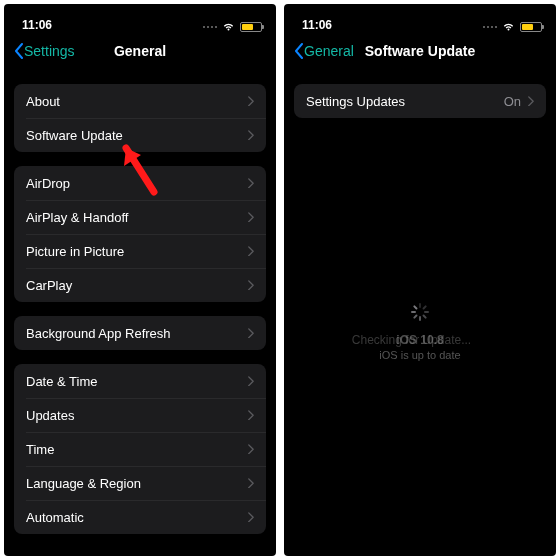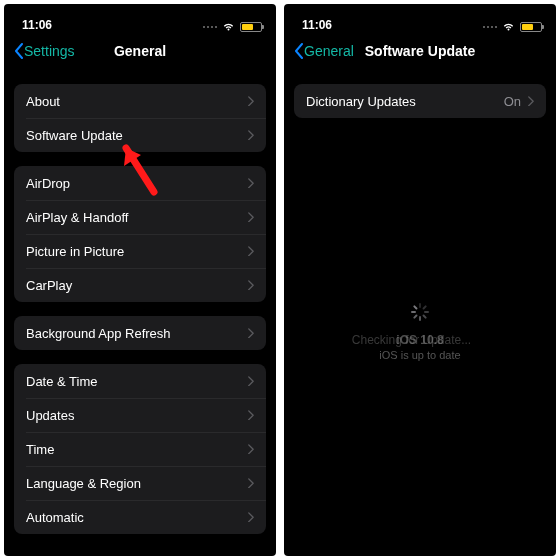--- a/index.html
+++ b/index.html
@@ -281,21 +281,21 @@
       <svg viewBox="0 0 10 16">
           <path d="M8 1L2 8l6 7" stroke="#0a84ff" stroke-width="2" fill="none" stroke-linecap="round" stroke-linejoin="round"></path>
         </svg>
       <span>General</span>
     </div>
     <div class="nav-title">Software Update</div>
   </div>
   <div class="content" style="position:relative;">
     <div class="group">
       <div class="row">
-        <span class="label">Dictionary Updates</span>
+        <span class="label">Settings Updates</span>
         <span class="value">On</span>
         <span class="chevron">
           <svg viewBox="0 0 8 12">
               <path d="M2 1l5 5-5 5" stroke="#59595d" stroke-width="1.6" fill="none" stroke-linecap="round" stroke-linejoin="round"></path>
             </svg>
         </span>
       </div>
     </div>
     <div class="spinner-area">
       <div class="spinner" id="spinner">

